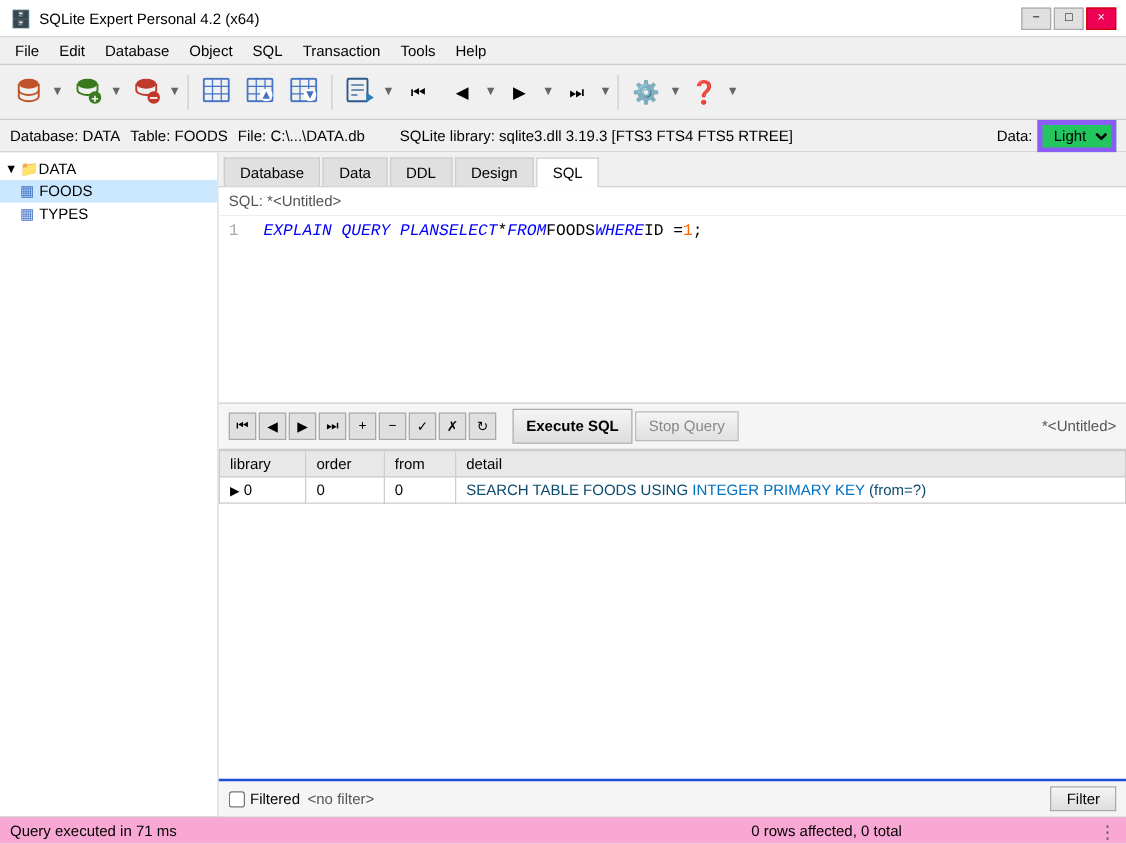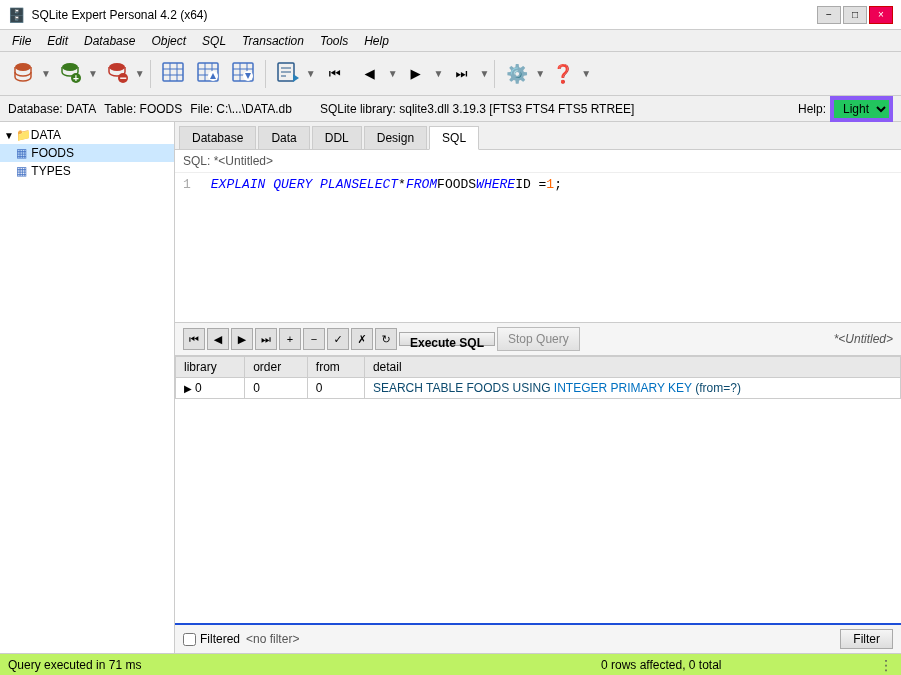--- a/index.html
+++ b/index.html
@@ -5,21 +5,21 @@
     * { box-sizing: border-box; margin: 0; padding: 0; }
     body { font-family: 'Segoe UI', Tahoma, sans-serif; font-size: 12px; background: #f0f0f0; color: #000; width: 901px; height: 675px; overflow: hidden; }
 
     
     #titlebar { background: #fff; border-bottom: 1px solid #ccc; display: flex; align-items: center; padding: 4px 8px; height: 30px; }
     #titlebar .window-controls { margin-left: auto; display: flex; gap: 2px; }
     #titlebar .win-btn { width: 24px; height: 18px; border: 1px solid #aaa; background: #e0e0e0; cursor: pointer; display: flex; align-items: center; justify-content: center; font-size: 10px; }
 
     
     #menubar { background: #f0f0f0; border-bottom: 1px solid #ccc; display: flex; align-items: center; padding: 2px 4px; height: 22px; }
-    #menubar .menu-item { padding: 2px 8px; cursor: pointer; font-size: 12px; font-style: italic; }
+    #menubar .menu-item { padding: 2px 8px; cursor: pointer; font-size: 12px; }
 
     
     #toolbar { background: #f0f0f0; border-bottom: 1px solid #ccc; display: flex; align-items: center; padding: 3px 6px; height: 44px; gap: 2px; }
     .tb-btn { width: 34px; height: 34px; border: 1px solid transparent; background: transparent; cursor: pointer; display: flex; align-items: center; justify-content: center; border-radius: 2px; }
     .tb-sep { width: 1px; height: 28px; background: #ccc; margin: 0 3px; }
 
     
     #infobar { background: #f0f0f0; border-bottom: 1px solid #ccc; display: flex; align-items: center; padding: 3px 8px; height: 26px; font-size: 12px; gap: 8px; }
     #infobar .style-select { margin-left: auto; display: flex; align-items: center; gap: 4px; }
     #infobar select { font-size: 12px; padding: 1px 4px; border: 4px solid #8b5cf6; background: #22c55e; text-align: right; }
@@ -49,41 +49,41 @@
     #editor { flex: 0 0 150px; border-bottom: 1px solid #ccc; padding: 4px 8px; font-family: 'Courier New', monospace; font-size: 13px; overflow: auto; background: #fff; position: relative; }
     .editor-line { display: flex; }
     .line-num { color: #aaa; min-width: 20px; user-select: none; }
     .sql-keyword { color: #0000ff; font-style: italic; }
     .sql-plain { color: #000; }
     .sql-value { color: #ff6600; }
 
     
     #query-toolbar { display: flex; align-items: center; padding: 4px 8px; border-bottom: 1px solid #ccc; background: #f5f5f5; gap: 2px; }
     .q-btn { width: 22px; height: 22px; border: 1px solid #aaa; background: #e0e0e0; cursor: pointer; display: flex; align-items: center; justify-content: center; font-size: 11px; }
-    .execute-btn { padding: 3px 10px; height: 14px; border: 1px solid #aaa; background: linear-gradient(to bottom, #f5f5f5, #ddd); cursor: pointer; font-size: 12px; font-weight: bold; }
+    .execute-btn { padding: 3px 10px; height: 28px; border: 1px solid #aaa; background: linear-gradient(to bottom, #f5f5f5, #ddd); cursor: pointer; font-size: 12px; font-weight: bold; margin-left: 11px; }
     .stop-btn { padding: 3px 10px; height: 24px; border: 1px solid #bbb; background: linear-gradient(to bottom, #f5f5f5, #e0e0e0); cursor: pointer; font-size: 12px; color: #888; }
-    .q-label { margin-left: auto; font-size: 12px; color: #555; font-style: italic; }
+    .q-label { margin-left: auto; font-size: 12px; color: #555; }
 
     
     #results { flex: 1; overflow: auto; }
     table { border-collapse: collapse; width: 100%; font-size: 12px; }
     th { background: #e8e8e8; border: 1px solid #ccc; padding: 3px 8px; text-align: left; font-weight: normal; font-size: 12px; }
     td { border: 1px solid #ccc; padding: 3px 8px; }
     .empty-val { font-style: italic; color: #555; }
     .row-arrow { font-size: 10px; color: #000; }
     .detail-text { color: #0c4a6e; }
 
     
     #filterbar { display: flex; align-items: center; padding: 4px 8px; border-top: 2px solid #1d4ed8; background: #f5f5f5; gap: 6px; }
     #filterbar label { display: flex; align-items: center; gap: 4px; font-size: 12px; }
     #filterbar .filter-text { font-size: 12px; color: #555; flex: 1; }
     .filter-btn { padding: 2px 12px; border: 1px solid #aaa; background: linear-gradient(to bottom, #f5f5f5, #ddd); cursor: pointer; font-size: 12px; }
 
     
-    #statusbar { height: 22px; background: #bef264; border-top: 1px solid #ccc; display: flex; align-items: center; padding: 0 8px; font-size: 12px; gap: 0; }
+    #statusbar { height: 22px; background: #f9a8d4; border-top: 1px solid #ccc; display: flex; align-items: center; padding: 0 8px; font-size: 12px; gap: 0; }
     .status-left { flex: 1; }
     .status-center { flex: 1; text-align: center; }
     .status-right { font-size: 14px; color: #555; }
     .icon-arrow { font-size: 10px; color: #666; }
 
     .tb-group { display: flex; align-items: center; gap: 1px; }
   </style>
 </head>
 <body>
 
@@ -228,21 +228,21 @@
     <span class="icon-arrow" style="cursor:pointer;">▼</span>
   </div>
 </div>
 
 <div id="infobar">
   <span>Database: DATA</span>
   <span>Table: FOODS</span>
   <span>File: C:\...\DATA.db</span>
   <span style="margin-left:20px;">SQLite library: sqlite3.dll 3.19.3 [FTS3 FTS4 FTS5 RTREE]</span>
   <div class="style-select">
-    <span>Help:</span>
+    <span>Data:</span>
     <select>
       <option>Light</option>
       <option>Dark</option>
       <option>Blue</option>
     </select>
   </div>
 </div>
 
 <div id="main">
 

